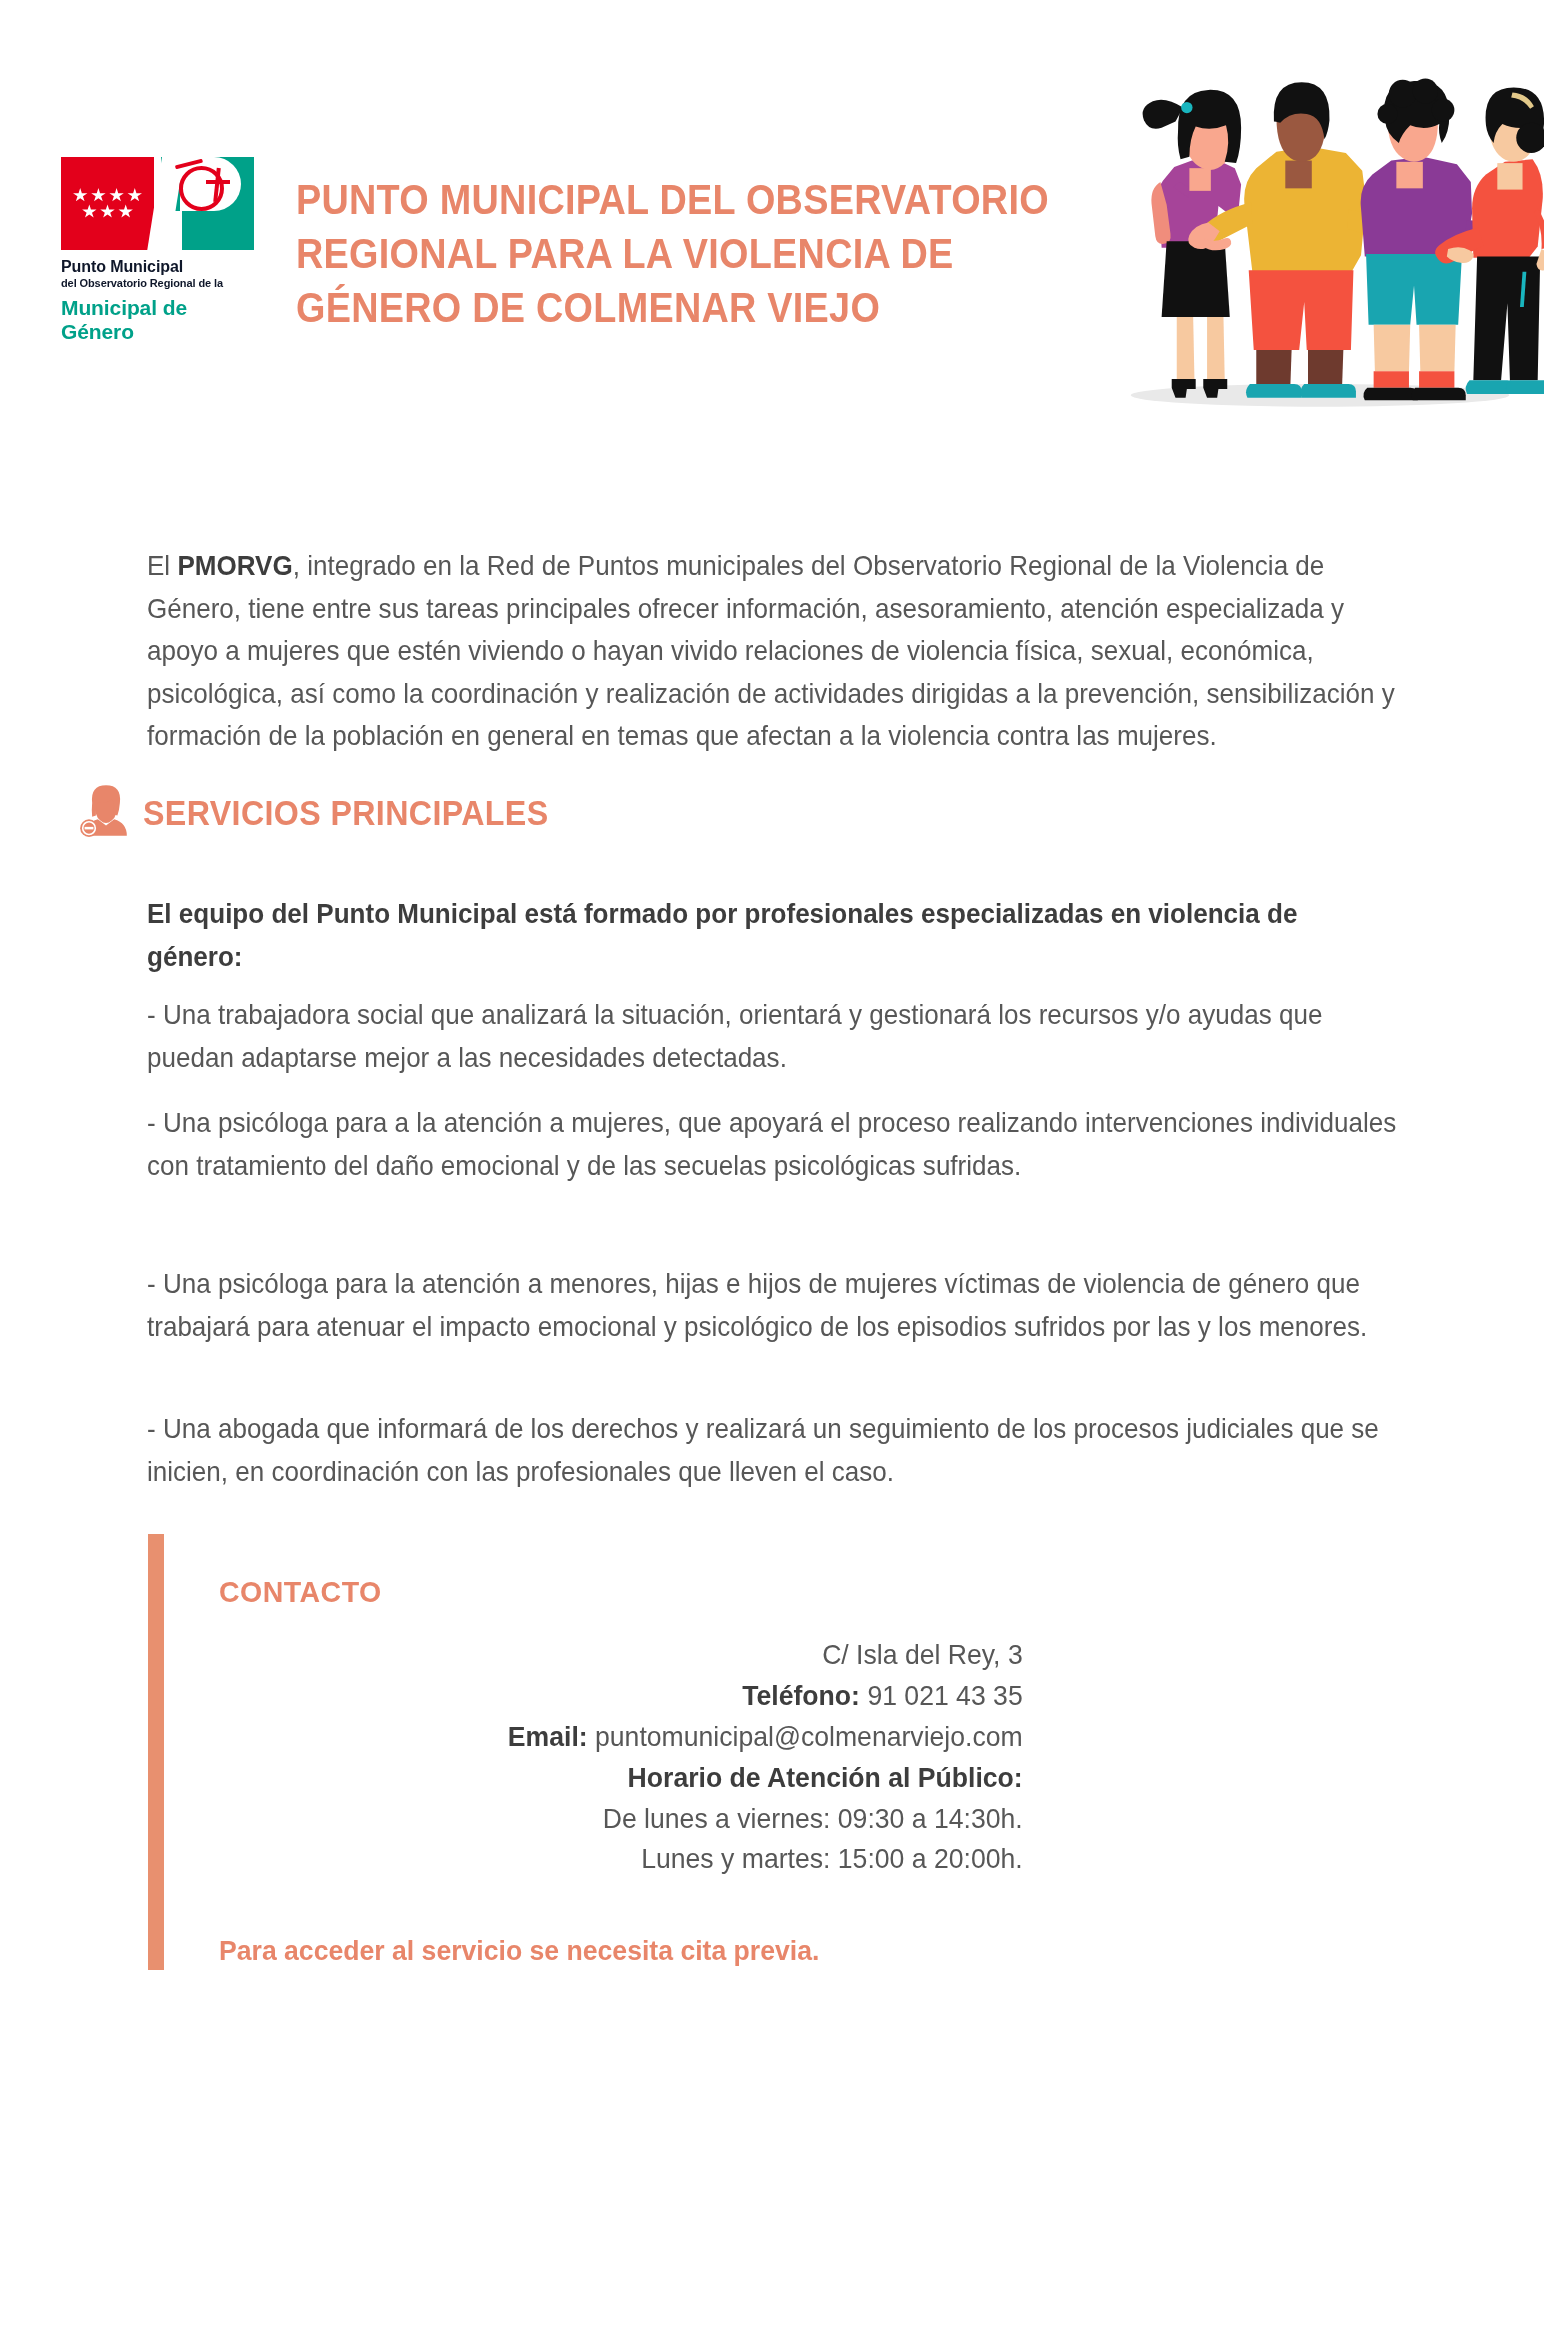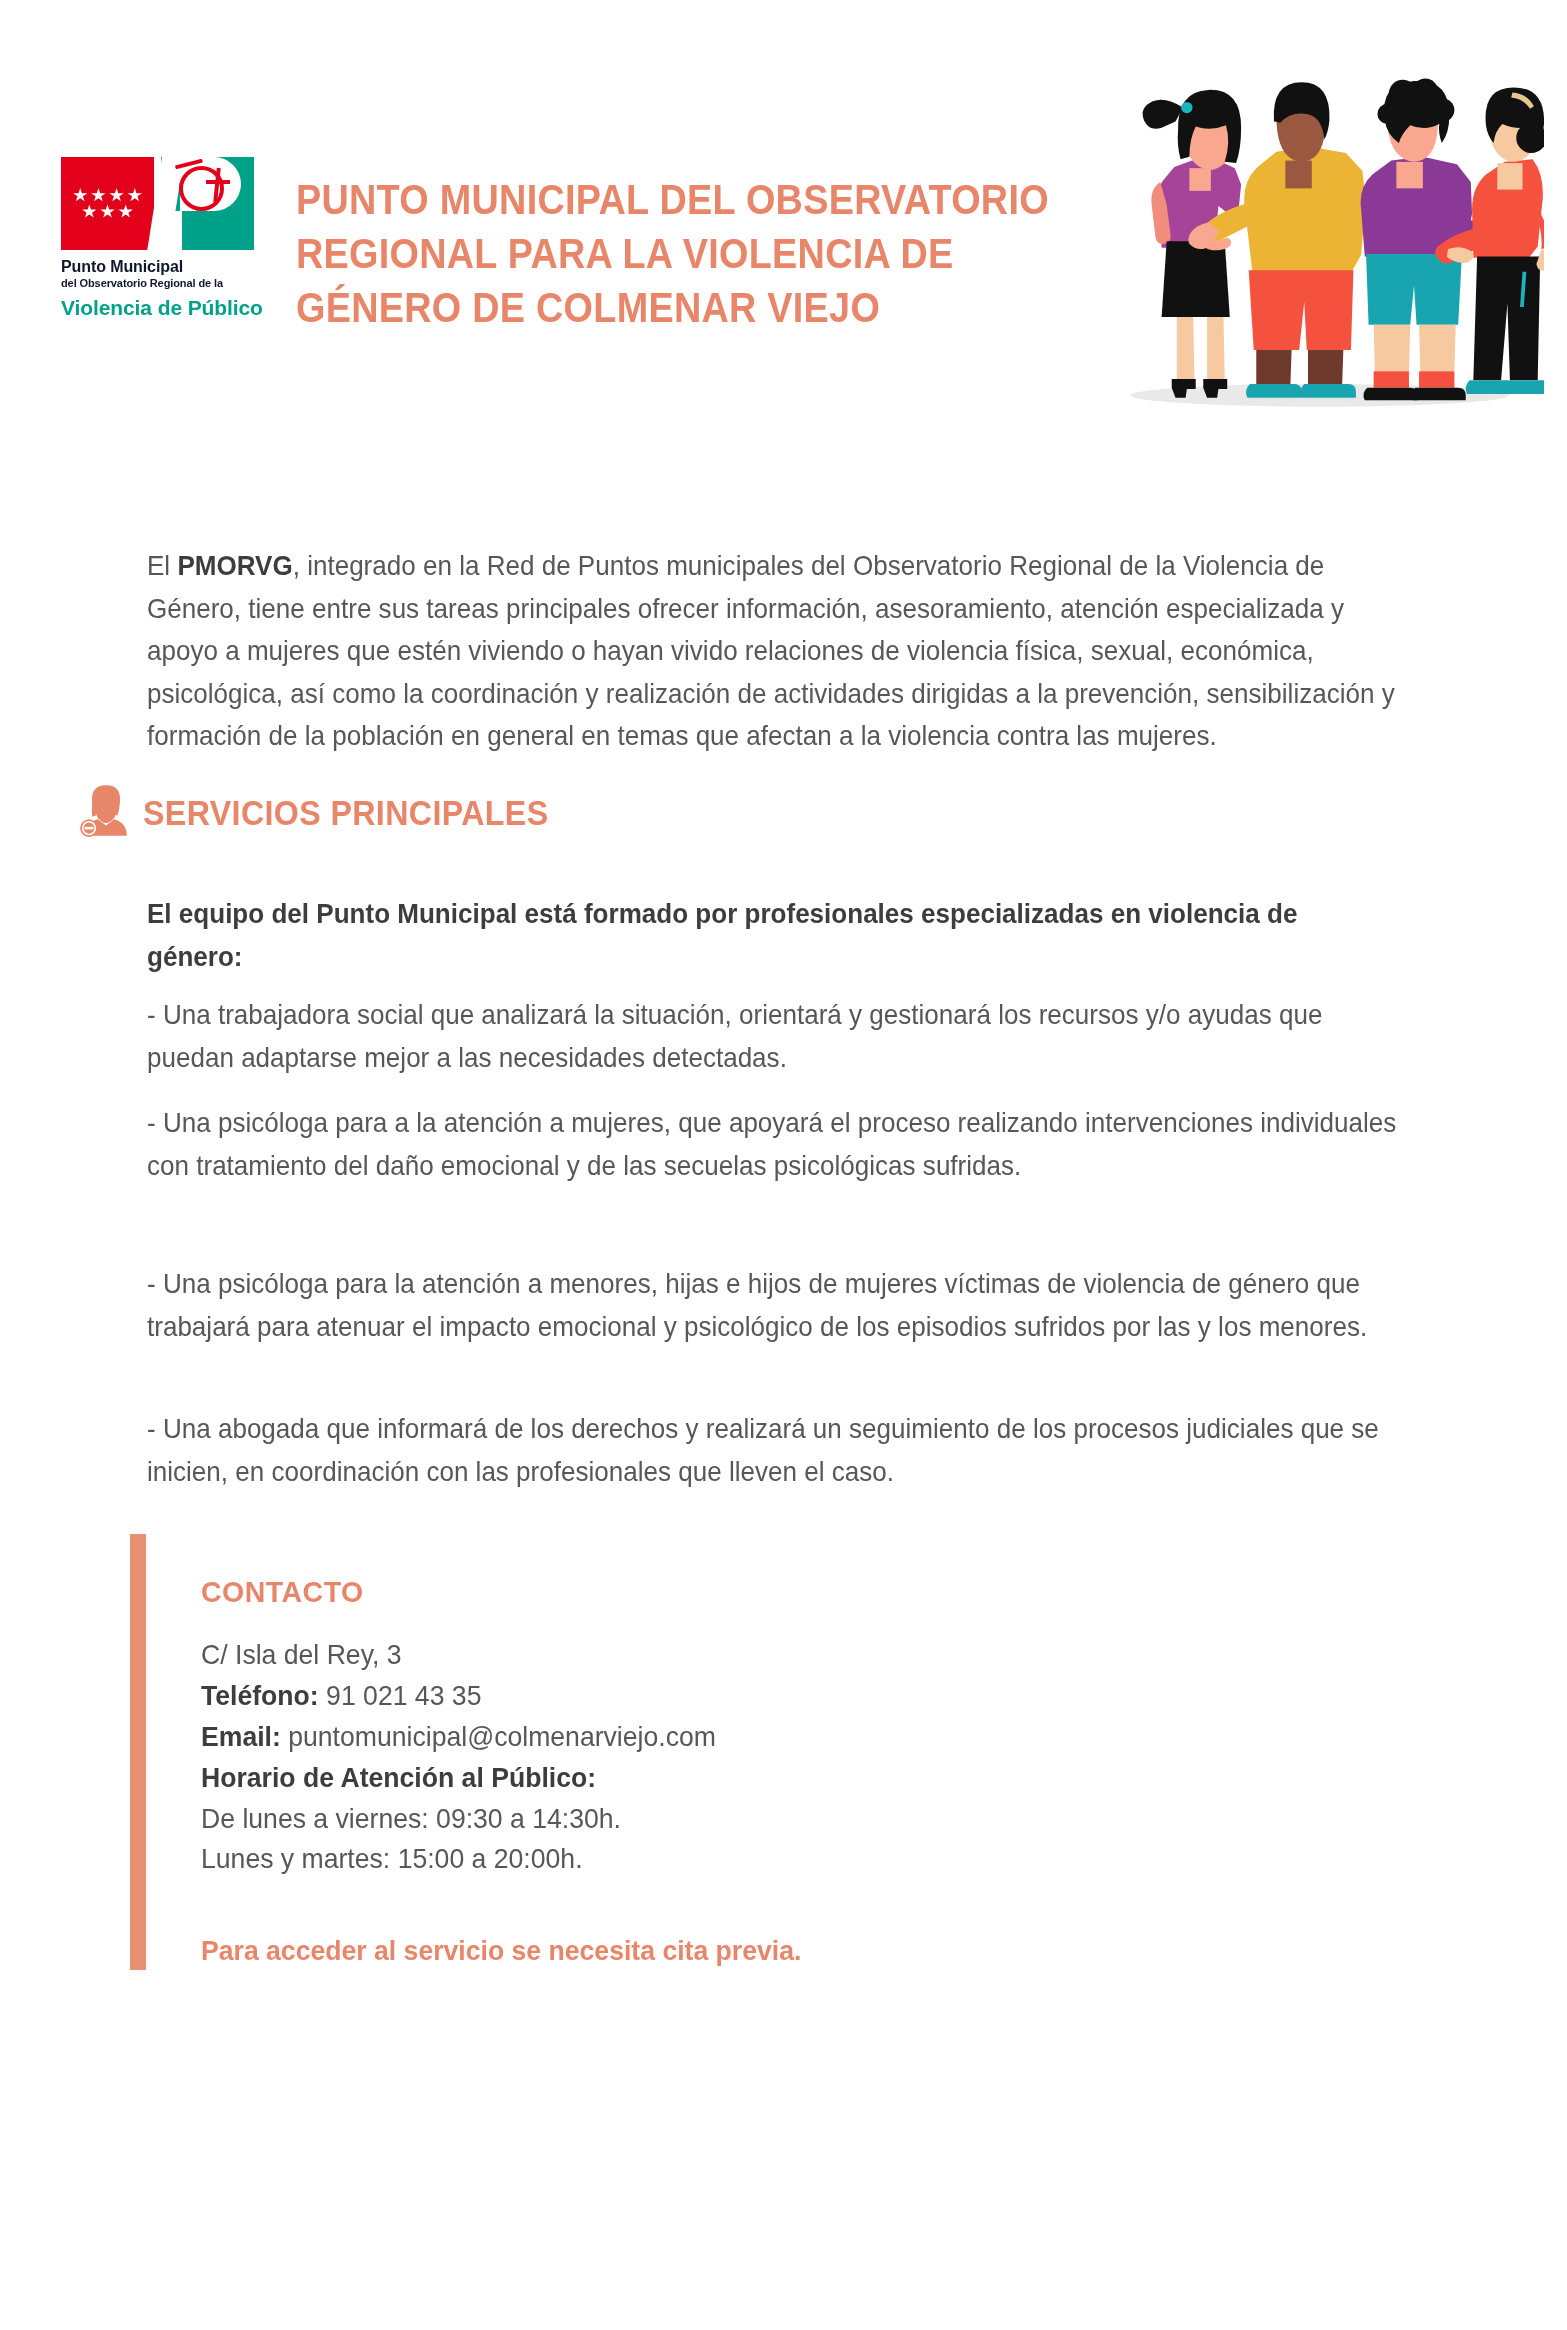--- a/index.html
+++ b/index.html
@@ -176,24 +176,25 @@
     width: 1345px;
   }
   #service-1 { top: 966px; }
   #service-2 { top: 1074px; }
   #service-3 { top: 1235px; }
   #service-4 { top: 1380px; }
 
   
   #contact-block {
     position: absolute;
-    left: 130px;
+    left: 148px;
     top: 1534px;
     width: 948px;
     height: 436px;
+    text-align: right;
   }
   #contact-accent-bar {
     position: absolute;
     left: 0; top: 0;
     width: 16.4px;
     height: 436px;
     background: #E8906F;
   }
   #contact-title {
     position: absolute;
@@ -278,21 +279,21 @@
 
         <div class="venus-v" style="left:54px;top:11.4px;width:4.4px;height:34px;transform:rotate(6deg);"></div>
         <div class="venus-h" style="left:45px;top:23px;width:24px;height:4.4px;"></div>
 
         <div class="tick" style="left:14px;top:5px;width:28px;height:4.4px;"></div>
       </div>
     </div>
 
     <div class="logo-text lt1" style="top:101px;font-size:16px;">Punto Municipal</div>
     <div class="logo-text lt2" style="top:120px;font-size:11px;">del Observatorio Regional de la</div>
-    <div class="logo-text lt3" style="top:139px;font-size:21px;">Violencia de Público</div>
+    <div class="logo-text lt3" style="top:139px;font-size:21px;">Municipal de Género</div>
   </div>
 
   <h1 id="header-title">
     <span class="tline">PUNTO MUNICIPAL DEL OBSERVATORIO</span>
     <span class="tline">REGIONAL PARA LA VIOLENCIA DE</span>
     <span class="tline">GÉNERO DE COLMENAR VIEJO</span>
   </h1>
 
   <div id="illustration">
     <svg viewBox="0 0 710 630" xmlns="http://www.w3.org/2000/svg">

